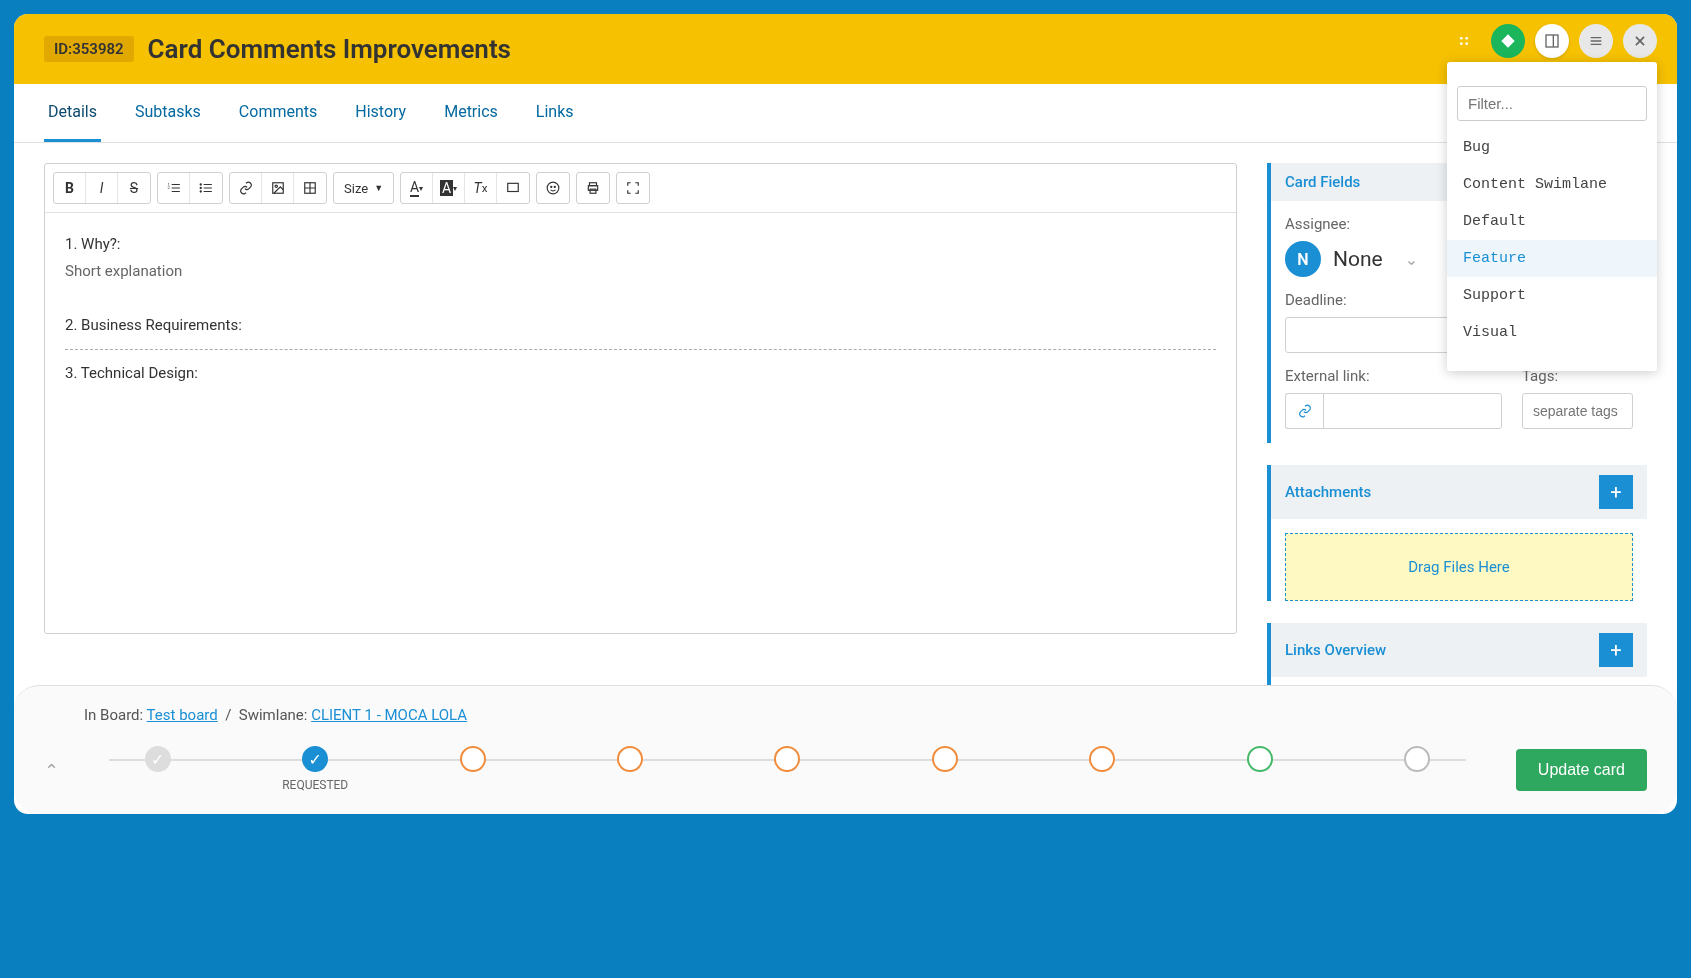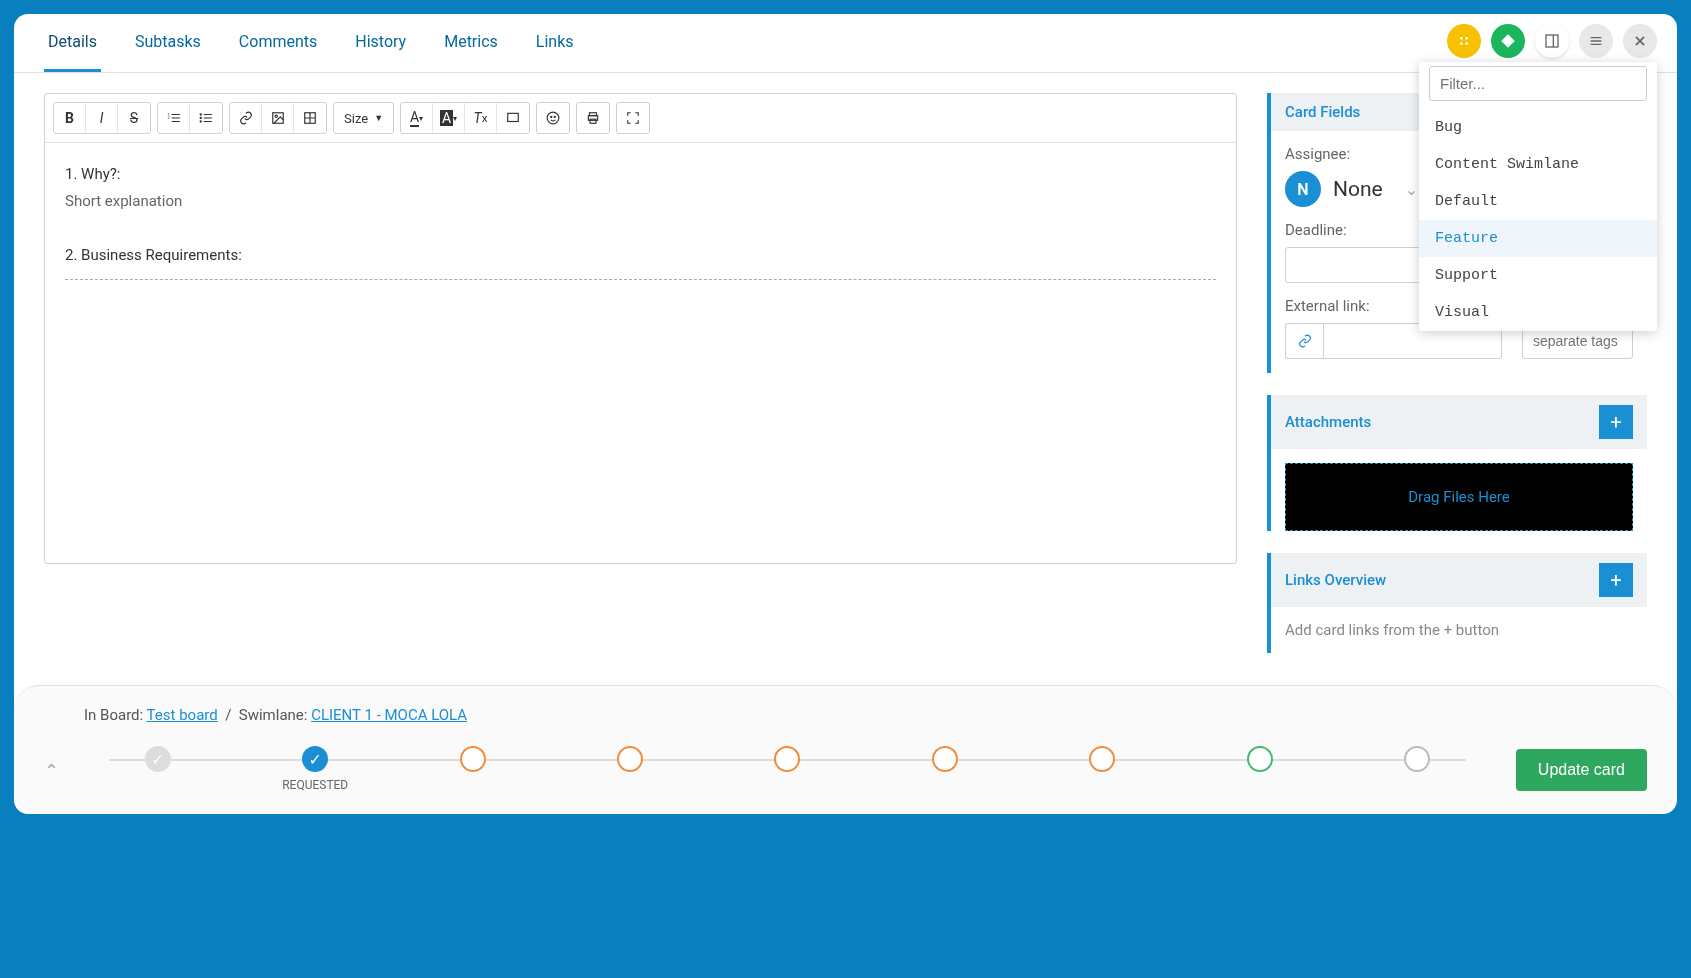--- a/index.html
+++ b/index.html
@@ -40,39 +40,39 @@
 .avatar-n { width: 36px; height: 36px; border-radius: 50%; background: #1a8fd4; color: #fff; display: flex; align-items: center; justify-content: center; font-weight: 600; }
 .assignee-val { color: #333; font-size: 21px; }
 .chev { color: #aaa; margin-left: 10px; }
 .two-col { display: flex; gap: 20px; padding: 14px 14px 0; }
 .fcol { flex: 1; }
 .input-box { border: 1px solid #d0d0d0; height: 36px; border-radius: 3px; padding: 0 10px; font-size: 14px; width: 100%; display: flex; align-items: center; color: #999; }
 .input-box.select { justify-content: space-between; }
 .link-row { display: flex; gap: 0; }
 .link-ic { width: 38px; height: 36px; border: 1px solid #d0d0d0; border-right: none; display: flex; align-items: center; justify-content: center; color: #1a8fd4; border-radius: 3px 0 0 3px; }
 .link-inp { flex: 1; border: 1px solid #d0d0d0; border-radius: 0 3px 3px 0; height: 36px; }
-.drop-zone { border: 1px dashed #1a8fd4; padding: 24px; text-align: center; color: #1a8fd4; font-size: 15px; margin: 14px; background: #000000; }
+.drop-zone { border: 1px dashed #1a8fd4; padding: 24px; text-align: center; color: #1a8fd4; font-size: 15px; margin: 14px; background: #fef9c3; }
 .links-hint { color: #888; padding: 14px; font-size: 15px; }
 .footer { border-top: 1px solid #e0e0e0; background: #fafafa; padding: 12px 30px 20px; position: absolute; bottom: 0; left: 0; right: 0; border-radius: 25px; }
 .bread { font-size: 15px; color: #555; padding: 8px 40px; }
 .bread a { color: #1a8fd4; text-decoration: underline; }
 .progress-row { display: flex; align-items: center; padding: 14px 0 0; position: relative; }
 .collapse-arrow { color: #aaa; font-size: 18px; cursor: pointer; margin-right: 20px; }
 .steps { flex: 1; display: flex; align-items: center; position: relative; }
 .step-line { position: absolute; top: 13px; left: 30px; right: 30px; height: 2px; background: #ddd; z-index: 0; }
 .step { flex: 1; display: flex; flex-direction: column; align-items: center; z-index: 1; cursor: pointer; }
 .circle { width: 26px; height: 26px; border-radius: 50%; border: 2px solid; background: #fff; display: flex; align-items: center; justify-content: center; }
 .circle.done { background: #ddd; border-color: #ddd; color: #fff; }
 .circle.active { background: #1a8fd4; border-color: #1a8fd4; color: #fff; }
 .circle.orange { border-color: #f08c3c; }
 .circle.green-c { border-color: #45b968; }
 .circle.gray-c { border-color: #bbb; }
 .step-label { font-size: 12px; color: #666; margin-top: 6px; min-height: 16px; }
 .update-btn { background: #2fa85f; color: #fff; padding: 12px 22px; font-size: 16px; border: none; border-radius: 4px; cursor: pointer; margin-left: 20px; }
-.dropdown { position: absolute; top: 48px; right: 20px; width: 238px; background: #fff; box-shadow: 0 2px 12px rgba(0,0,0,0.2); border-radius: 3px; z-index: 100; padding: 0 0; }
+.dropdown { position: absolute; top: 48px; right: 20px; width: 210px; background: #fff; box-shadow: 0 2px 12px rgba(0,0,0,0.2); border-radius: 3px; z-index: 100; padding: 20px 0; }
 .dd-filter { margin: 4px 10px 8px; padding: 8px 10px; border: 1px solid #ccc; border-radius: 3px; font-size: 15px; width: calc(100% - 20px); }
 .dd-item { padding: 10px 16px; font-size: 15px; color: #444; cursor: pointer; font-family: Liberation Mono, monospace; }
 .dd-item.selected { background: #eef6fc; color: #1a8fd4; }
 svg { display: block; }
 </style>
 </head>
 <body>
 
 <div class="card-modal">
   <div class="top-icons">
@@ -113,20 +113,24 @@
   <div class="dropdown">
     <input class="dd-filter" placeholder="Filter..." style="">
     <div class="dd-item">Bug</div>
     <div class="dd-item">Content Swimlane</div>
     <div class="dd-item">Default</div>
     <div class="dd-item selected">Feature</div>
     <div class="dd-item">Support</div>
     <div class="dd-item">Visual</div>
   </div>
 
+  <div class="header-bar">
+    <span class="id-badge">ID:353982</span>
+    <span class="card-title">Card Comments Improvements</span>
+  </div>
 
   <div class="tabs">
     <div class="tab active">Details</div>
     <div class="tab">Subtasks</div>
     <div class="tab">Comments</div>
     <div class="tab">History</div>
     <div class="tab">Metrics</div>
     <div class="tab">Links</div>
   </div>
 
@@ -240,20 +244,21 @@
                 </svg>
               </div>
           </div>
         </div>
         <div class="editor-content">
           <div class="h">1. Why?:</div>
           <div class="sub">Short explanation</div>
           <br>
           <div class="h">2. Business Requirements:</div>
           <hr class="dashed-line">
+          <div class="h">3. Technical Design:</div>
           <br>
         </div>
       </div>
     </div>
 
     <div class="right-col">
       <div class="panel">
         <div class="panel-head">
           <span class="panel-title">Card Fields</span>
         </div>

